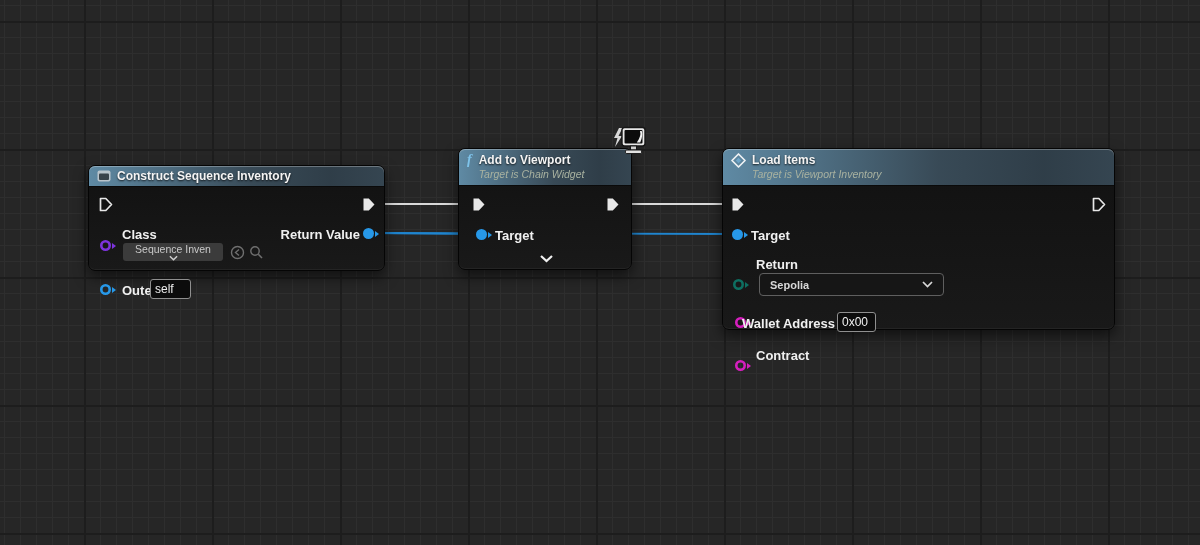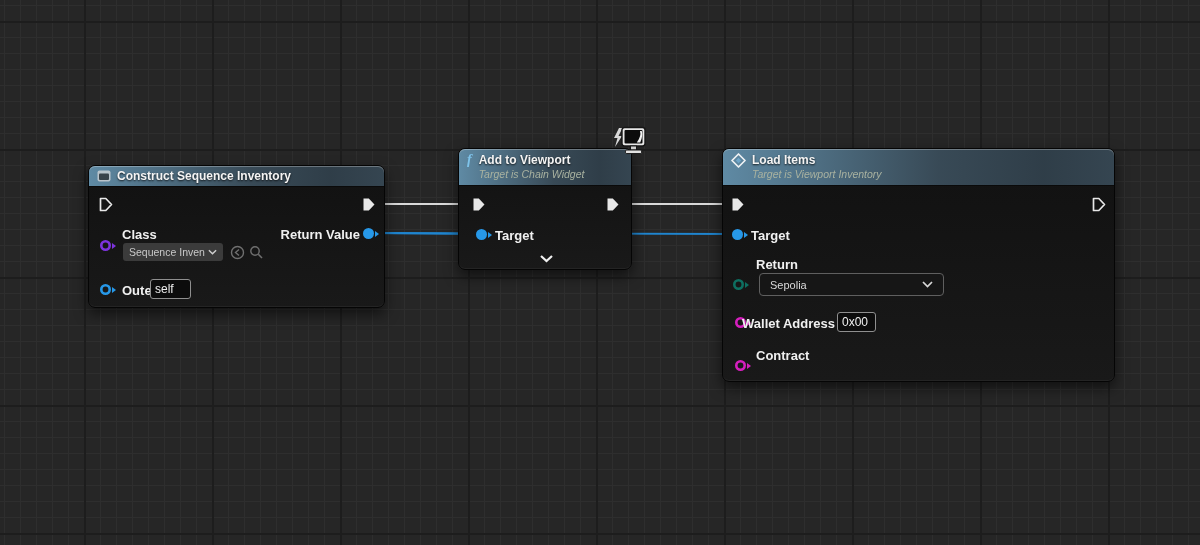--- a/index.html
+++ b/index.html
@@ -71,39 +71,39 @@
 </head>
 <body>
 
 <svg class="wires" width="1200" height="545">
   <line x1="372" y1="204" x2="480" y2="204" stroke="var(--wire-exec,#d9d9d9)" stroke-width="2"></line>
   <line x1="616" y1="204" x2="736" y2="204" stroke="var(--wire-exec,#d9d9d9)" stroke-width="2"></line>
   <line x1="372" y1="233" x2="736" y2="234" stroke="var(--wire-object,#1f85cf)" stroke-width="1.8"></line>
   <line x1="372" y1="233" x2="480" y2="234" stroke="var(--wire-object,#1f85cf)" stroke-width="1.8"></line>
 </svg>
 
-<div class="node" style="left:88px; top:165px; width:297px; height:143px;">
+<div class="node" style="left:88px; top:165px; width:297px; height:106px;">
   <div class="node-header hdr-one">
     <svg class="hdr-icon" width="14" height="12" viewBox="0 0 14 12">
       <rect x="0.5" y="0.5" width="13" height="11" rx="2" fill="#b9c4cb"></rect>
       <rect x="2" y="3.5" width="10" height="6.5" rx="1" fill="#39434a"></rect>
     </svg>
     <span class="node-title">Construct Sequence Inventory</span>
   </div>
 
   <svg class="exec-pin" style="left:10px; top:31px;" viewBox="0 0 14 15">
     <path d="M1.5 1.5 H6.8 L12.5 7.5 L6.8 13.5 H1.5 Z" fill="none" stroke="var(--pin-exec,#e8e8e8)" stroke-width="1.7" stroke-linejoin="round"></path>
   </svg>
   <svg class="exec-pin" style="left:273px; top:31px;" viewBox="0 0 14 15">
     <path d="M1.5 1.5 H6.8 L12.5 7.5 L6.8 13.5 H1.5 Z" fill="var(--pin-exec,#e8e8e8)" stroke="none"></path>
   </svg>
 
   <span class="pin-label" style="left:33px; top:61px;">Class</span>
   <span class="dpin hollow c-class" style="left:11px; top:74px;"></span>
-  <div class="dropdown dd-class" style="left:34px; top:77px;">
+  <div class="dropdown dd-class" style="left:34px; top:77px;flex-direction:column;">
     <span>Sequence Inven</span>
     <svg width="9" height="6" viewBox="0 0 10 6">
         <polyline points="1,1 5,5 9,1" fill="none" stroke="#cfcfcf" stroke-width="1.6"></polyline>
       </svg>
   </div>
   <svg class="icon-btn" style="left:141px; top:79px;" width="15" height="15" viewBox="0 0 15 15">
     <circle cx="7.5" cy="7.5" r="6" fill="none" stroke="#6f6f6f" stroke-width="1.4"></circle>
     <polyline points="9,4.5 5.5,7.5 9,10.5" fill="none" stroke="#6f6f6f" stroke-width="1.4"></polyline>
   </svg>
   <svg class="icon-btn" style="left:160px; top:79px;" width="15" height="15" viewBox="0 0 15 15">
@@ -145,21 +145,21 @@
 
 <svg class="badge" style="left:611px; top:126px;" width="36" height="31" viewBox="0 0 36 31">
   <polygon points="8,2 3,12 6.5,12 4,21 11,10 7.5,10 11.5,2" fill="#d8d8d8"></polygon>
   <rect x="11" y="1.5" width="23" height="18.5" rx="2.5" fill="#e8e8e8" stroke="#161616" stroke-width="1.4"></rect>
   <rect x="13.5" y="4" width="18" height="13.5" rx="1" fill="#0c0c0c"></rect>
   <path d="M29 5 q1.6 5 -3.2 11.5 l3.4 0 q3 -6.5 1.6 -11.5 Z" fill="#f2f2f2"></path>
   <rect x="19.5" y="20" width="6" height="4" fill="#cfcfcf" stroke="#161616" stroke-width="1"></rect>
   <rect x="14.5" y="24" width="16" height="3.6" rx="1.2" fill="#e2e2e2" stroke="#161616" stroke-width="1"></rect>
 </svg>
 
-<div class="node" style="left:722px; top:148px; width:393px; height:234px;">
+<div class="node" style="left:722px; top:148px; width:393px; height:182px;">
   <div class="node-header hdr-two">
     <svg class="hdr-icon" width="15" height="15" viewBox="0 0 15 15">
       <path d="M7.5 1 L14 7.5 L7.5 14 L1 7.5 Z" fill="none" stroke="#eef2f4" stroke-width="1.7" stroke-linejoin="round"></path>
       <path d="M7.5 4.8 L10.2 7.5 L7.5 10.2 L4.8 7.5 Z" fill="#6fa6c9"></path>
     </svg>
     <div>
       <div class="node-title">Load Items</div>
       <div class="node-subtitle">Target is Viewport Inventory</div>
     </div>
   </div>
@@ -169,21 +169,21 @@
   </svg>
   <svg class="exec-pin" style="left:369px; top:48px;" viewBox="0 0 14 15">
     <path d="M1.5 1.5 H6.8 L12.5 7.5 L6.8 13.5 H1.5 Z" fill="none" stroke="var(--pin-exec,#e8e8e8)" stroke-width="1.7" stroke-linejoin="round"></path>
   </svg>
 
   <span class="dpin solid c-object" style="left:9px; top:80px;"></span>
   <span class="pin-label" style="left:28px; top:79px;">Target</span>
 
   <span class="pin-label" style="left:33px; top:108px;">Return</span>
   <span class="dpin hollow c-enum" style="left:10px; top:130px;"></span>
-  <div class="dropdown dd-chain" style="left:36px; top:124px;">
+  <div class="dropdown dd-chain" style="left:36px; top:124px;font-weight:bold;">
     <span>Sepolia</span>
     <svg width="11" height="7" viewBox="0 0 11 7">
         <polyline points="1,1 5.5,5.5 10,1" fill="none" stroke="#d8d8d8" stroke-width="1.7"></polyline>
       </svg>
   </div>
 
   <span class="dpin hollow c-string" style="left:12px; top:168px;"></span>
   <span class="pin-label" style="left:19px; top:167px;">Wallet Address</span>
   <input class="tbox" style="left: 114px; top: 163px; width: 39px; height: 20px;" value="0x00">
 

